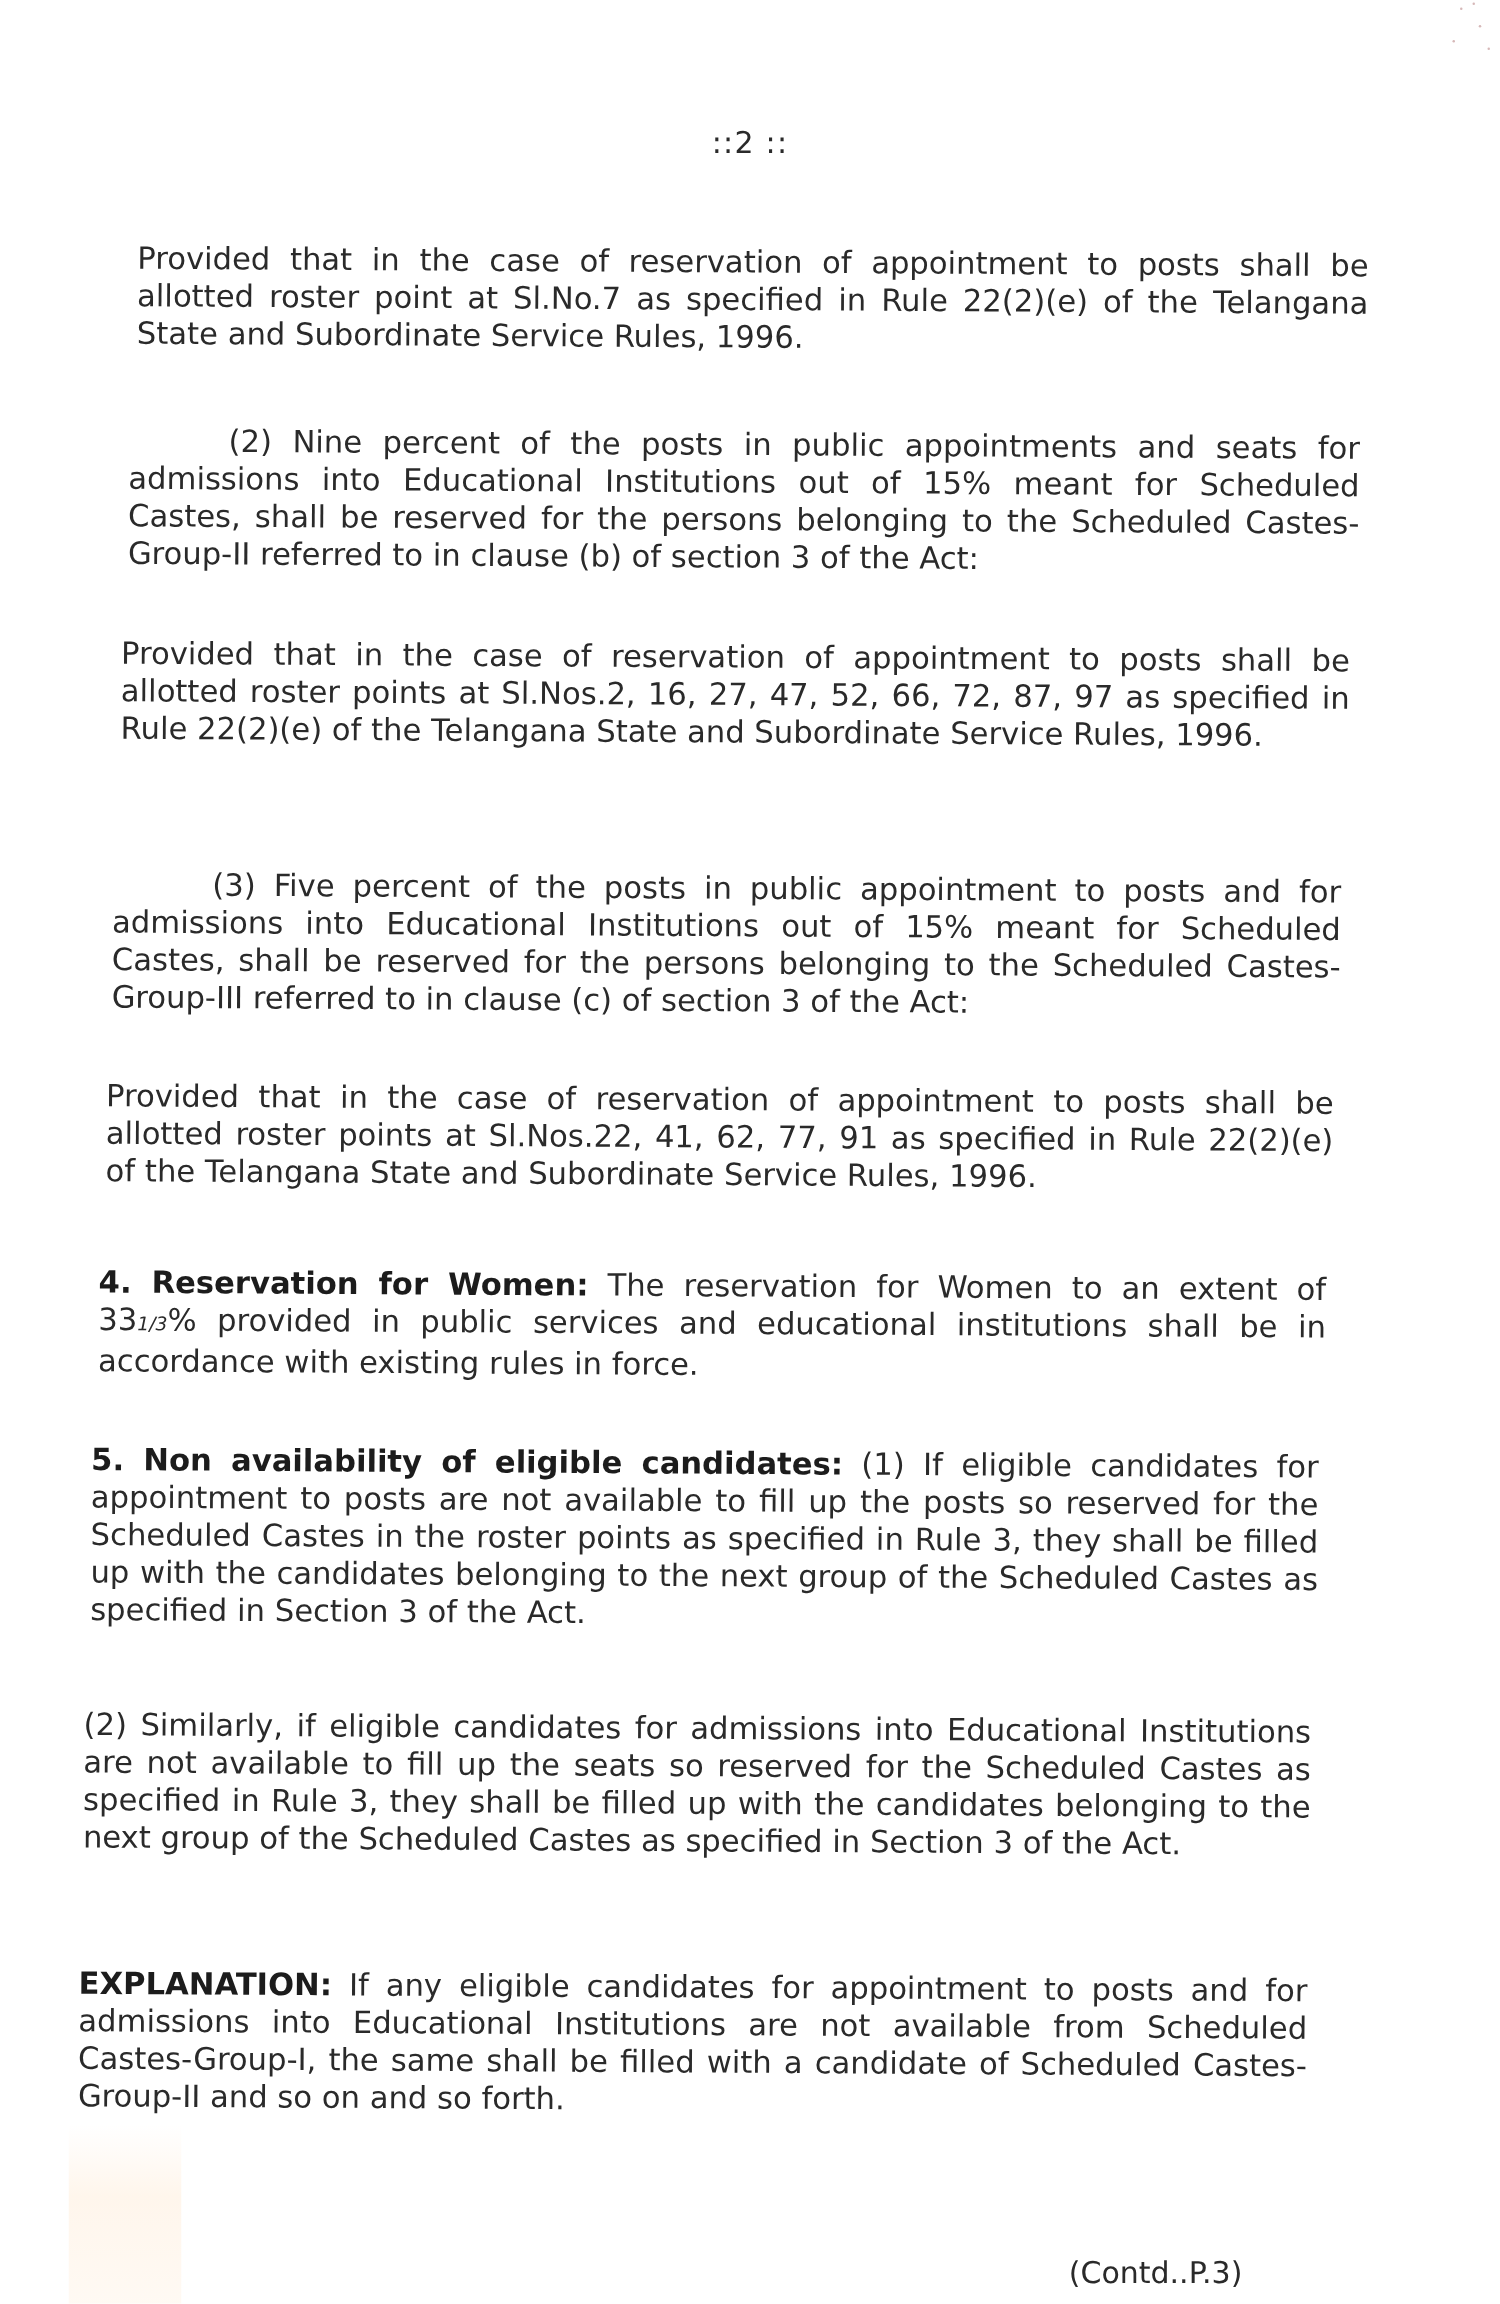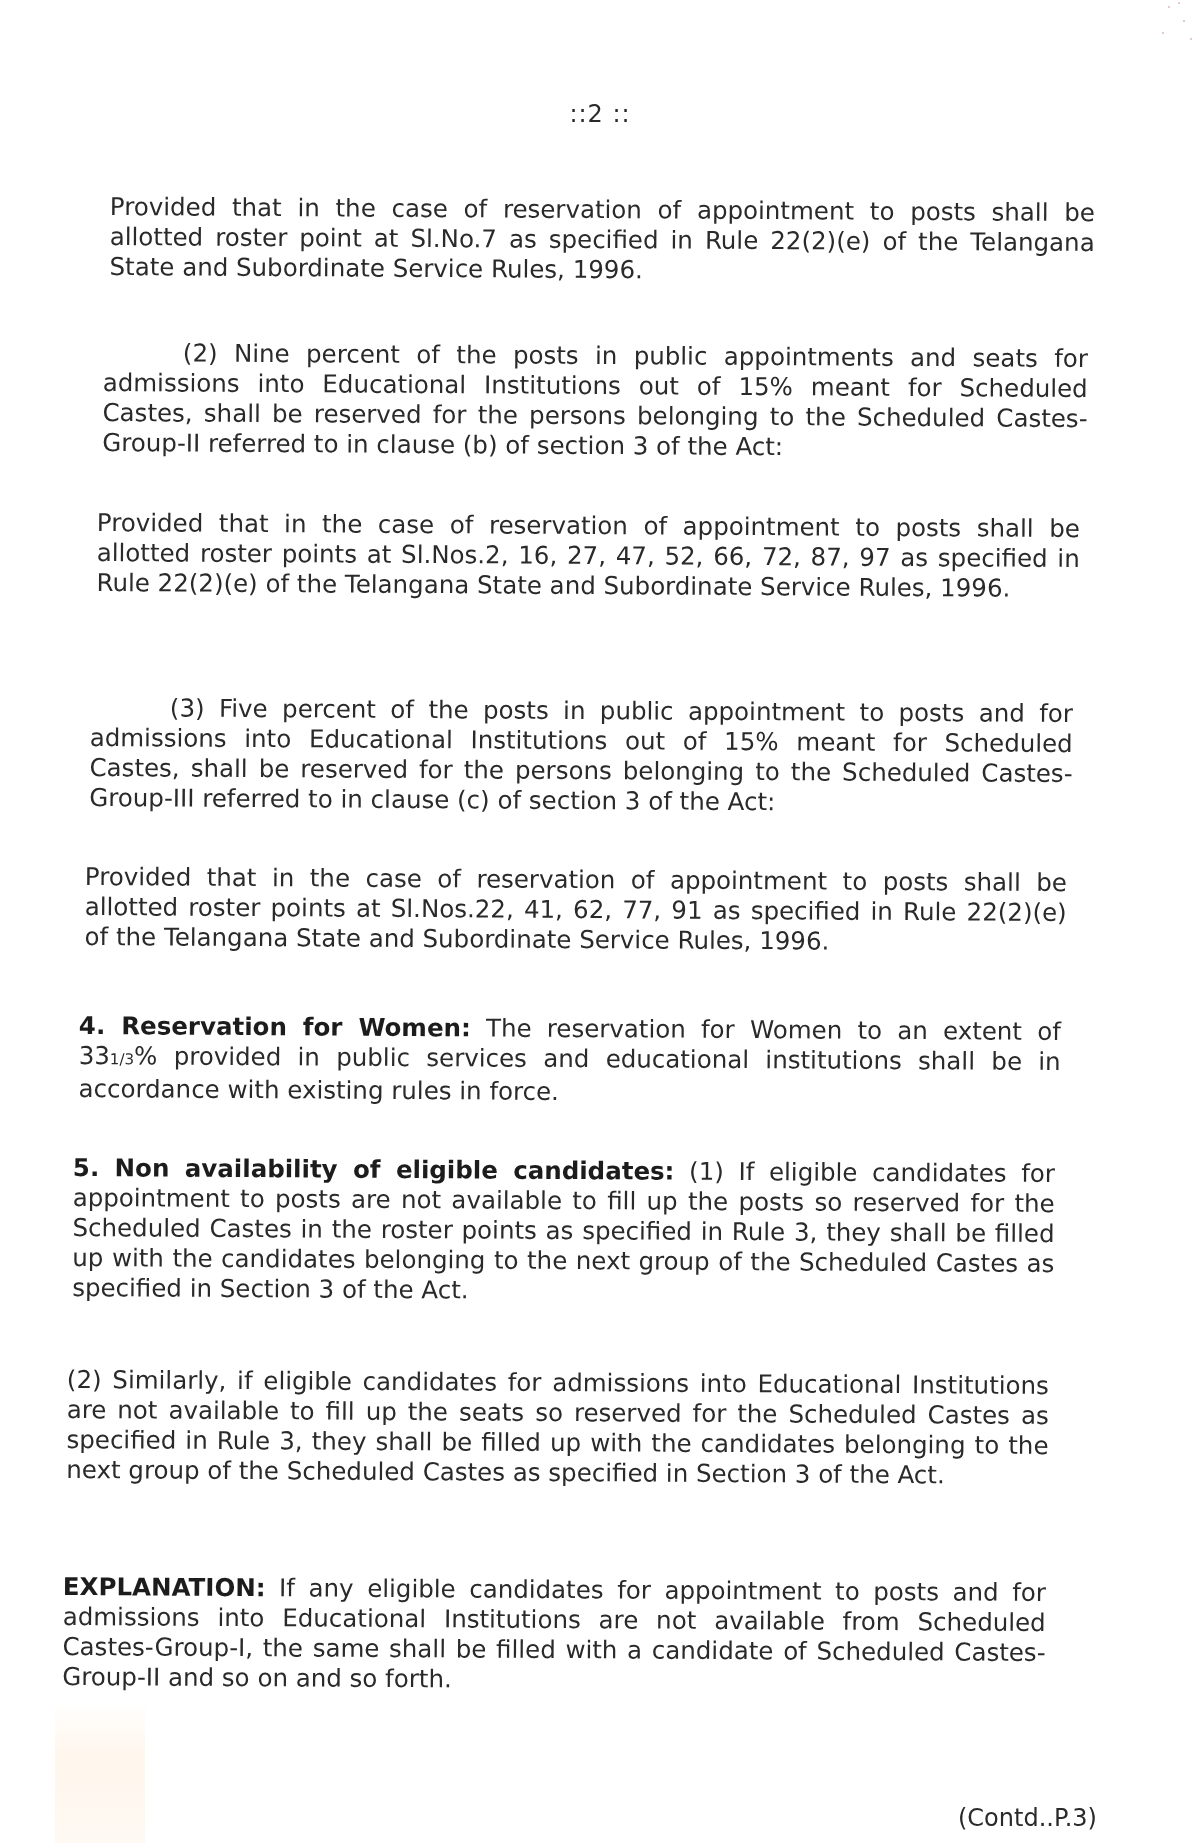--- a/index.html
+++ b/index.html
@@ -56,25 +56,25 @@
       font-size: 24.5px;
       line-height: 30px;
       text-align: justify;
       text-align-last: left;
       margin: 0;
       transform: rotate(0.35deg);
       transform-origin: left top;
     }
     .indent { text-indent: 80px; }
     .bold { font-weight: bold; color: #1c1c1c; }
-    .frac { font-size: 15px; }
+    .frac { font-size: 15px; font-style: italic; }
     .contd {
       position: absolute;
       top: 1804px;
-      left: 958px;
+      left: 855px;
       font-size: 24px;
     }
     #p1  { left: 110px; top: 192px;  width: 985px; }
     #p2  { left: 103px; top: 338px;  width: 985px; }
     #p3  { left: 97px;  top: 508px;  width: 983px; }
     #p4  { left: 90px;  top: 693px;  width: 983px; }
     #p5  { left: 85px;  top: 862px;  width: 982px; }
     #p6  { left: 79px;  top: 1011px; width: 982px; }
     #p7  { left: 73px;  top: 1153px; width: 982px; }
     #p8  { left: 67px;  top: 1365px; width: 982px; }

